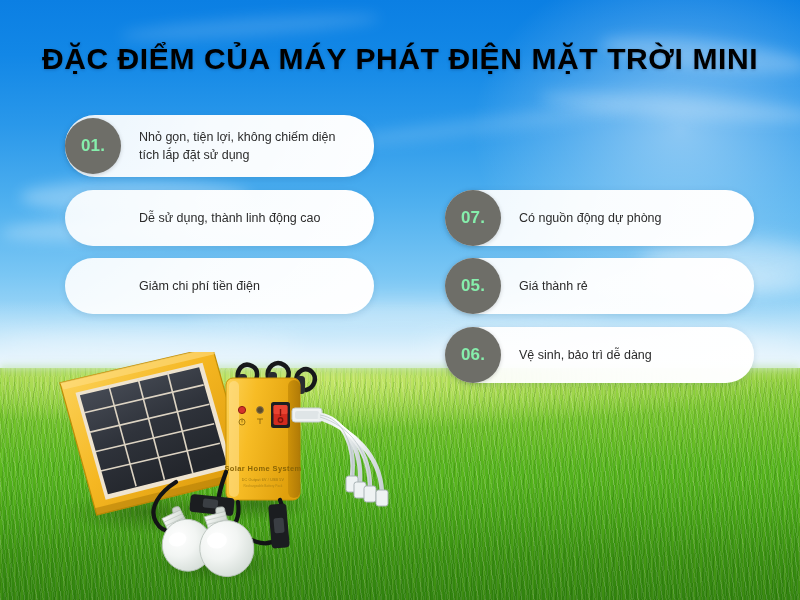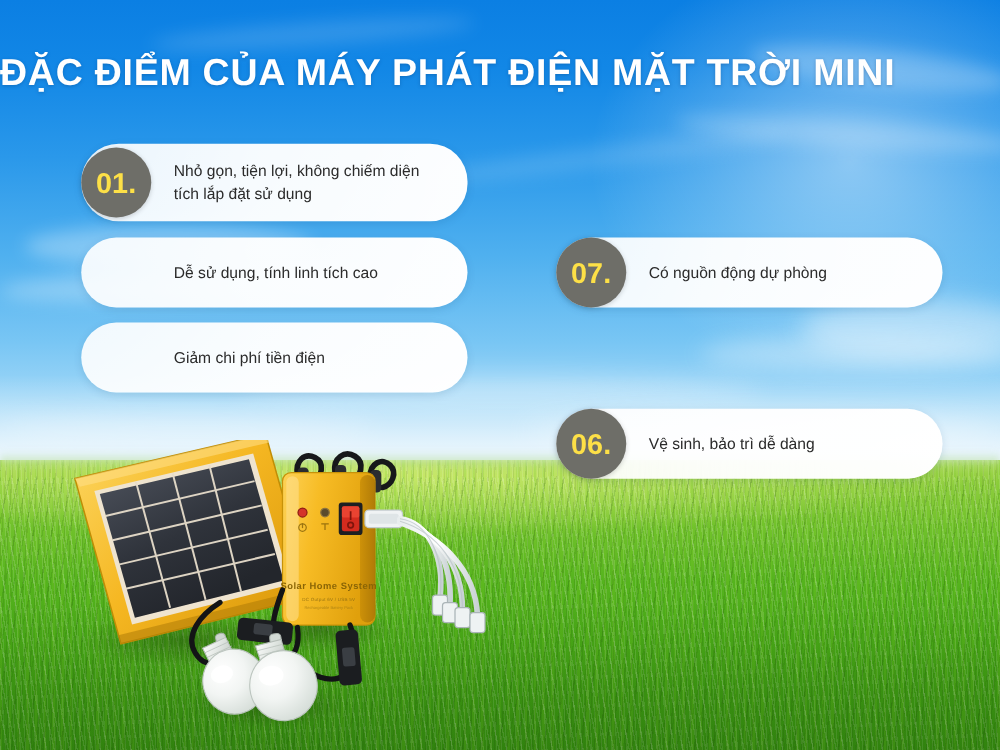--- a/index.html
+++ b/index.html
@@ -80,40 +80,40 @@
   }
   .horizon-blur {
     position:absolute; left:0; top:362px; width:800px; height:16px;
     background:linear-gradient(180deg, rgba(226,242,252,.9) 0%, rgba(170,215,120,.5) 55%, rgba(150,210,80,0) 100%);
     filter:blur(3px);
   }
 
   
   .title {
     position:absolute; left:0; top:41px; width:800px;
-    text-align:left; color:#ffffff;
+    text-align:center; color:#000000;
     font-family:"Liberation Sans Narrow","Liberation Sans", sans-serif;
     font-weight:bold; font-size:30px; letter-spacing:.6px;
     line-height:36px; white-space:nowrap;
     text-shadow:0 1px 3px rgba(0,40,90,.28);
   }
 
   
   .card {
     position:absolute; display:flex; align-items:center;
     border-radius:30px;
     background:linear-gradient(100deg, rgba(255,255,255,.90) 0%, rgba(255,255,255,.96) 45%, rgba(255,255,255,.99) 100%);
     box-shadow:0 2px 7px rgba(10,60,110,.13);
   }
   .card .num {
     position:absolute; left:0px; top:50%; transform:translateY(-50%);
     width:56px; height:56px; border-radius:50%;
     background:#6e6e68;
     display:flex; align-items:center; justify-content:center;
-    color:#fde047; font-weight:bold; font-size:23px; letter-spacing:.2px;
+    color:#86efac; font-weight:bold; font-size:17px; letter-spacing:.2px;
     box-shadow:0 1px 4px rgba(0,0,0,.18);
   }
   .card .txt {
     margin-left:74px; padding-right:32px;
     color:#2b2b2b; font-size:12.5px; line-height:17px;
   }
   .card.two-line .txt { line-height:18px; }
 
   
   .col-l { left:65px; width:309px; }
@@ -160,32 +160,36 @@
   <div class="horizon-blur"></div>
 
   <div class="title">ĐẶC ĐIỂM CỦA MÁY PHÁT ĐIỆN MẶT TRỜI MINI</div>
 
   <div class="card col-l two-line" id="card1">
     <div class="num">01.</div>
     <div class="txt">Nhỏ gọn, tiện lợi, không chiếm diện tích lắp đặt sử dụng</div>
   </div>
 
   <div class="card col-l" id="card2">
-    <div class="txt">Dễ sử dụng, tính linh tích cao</div>
+    <div class="txt">Dễ sử dụng, thành linh động cao</div>
   </div>
 
   <div class="card col-l" id="card3">
     <div class="txt">Giảm chi phí tiền điện</div>
   </div>
 
   <div class="card col-r" id="card4">
     <div class="num">07.</div>
     <div class="txt">Có nguồn động dự phòng</div>
   </div>
 
+  <div class="card col-r" id="card5">
+    <div class="num">05.</div>
+    <div class="txt">Giá thành rẻ</div>
+  </div>
 
   <div class="card col-r" id="card6">
     <div class="num">06.</div>
     <div class="txt">Vệ sinh, bảo trì dễ dàng</div>
   </div>
 
 
   <div id="product">
     <svg width="380" height="248" viewBox="0 0 380 248" xmlns="http://www.w3.org/2000/svg">
       <defs>

